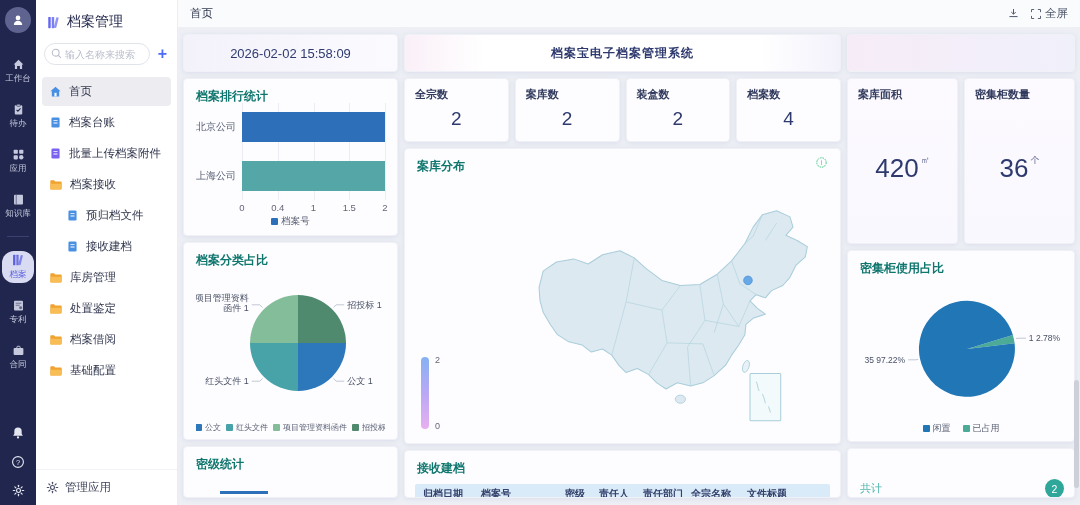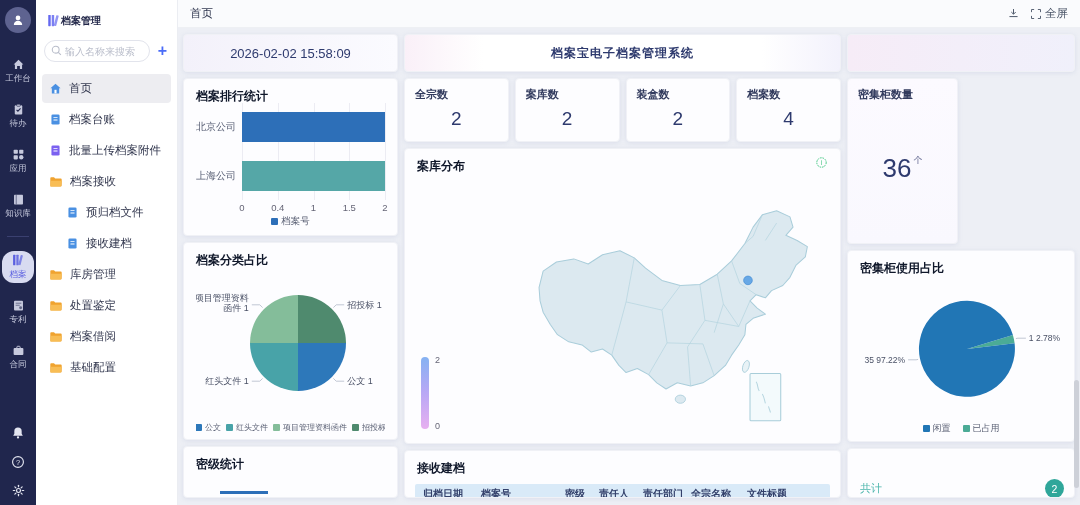--- a/index.html
+++ b/index.html
@@ -13,21 +13,21 @@
   .rail-nav { display:flex; flex-direction:column; align-items:center; width:100%; }
   .rail-item { display:flex; flex-direction:column; align-items:center; color:#c6c9dd; margin:7px 0; cursor:pointer; width:32px; padding:2px 0; }
   .rail-item .lbl { font-size:8.5px; margin-top:2px; white-space:nowrap; }
   .rail-item.active { background:#d8dbf1; border-radius:12px; color:#5a5fe0; }
   .rail-divider { width:22px; height:1px; background:#3a4070; margin:7px 0; }
   .rail-bottom { margin-top:auto; display:flex; flex-direction:column; align-items:center; gap:15px; color:#e3e5f0; padding-bottom:2px; }
   .rail-bottom .ic { cursor:pointer; }
 
   
   .sidebar { width:142px; background:#fff; flex-shrink:0; display:flex; flex-direction:column; border-right:1px solid #ebedf2; }
-  .sb-head { display:flex; align-items:center; padding:13px 10px 12px; font-size:10px; font-weight:bold; color:#23284a; }
+  .sb-head { display:flex; align-items:center; gap:6px; padding:13px 10px 12px; font-size:14px; font-weight:normal; color:#23284a; }
   .sb-search { display:flex; align-items:center; gap:6px; padding:0 8px 10px; }
   .search-box { position:relative; flex:1; min-width:0; }
   .search-box .search-ic { position:absolute; left:6px; top:4px; }
   .search-box input { width:100%; height:22px; border:1px solid #e2e4ec; border-radius:11px; padding:0 6px 0 20px; font-size:10px; color:#667; outline:none; font-family:"Liberation Sans",sans-serif; }
   .search-box input::placeholder { color:#b9bdca; }
   .sb-plus { color:#4a6cf8; font-size:16px; font-weight:bold; cursor:pointer; padding:0 2px; }
   .menu { flex:1; overflow:hidden; padding:0 6px; }
   .menu-item { display:flex; align-items:center; gap:7px; height:29px; padding:0 7px; font-size:11.5px; color:#33384f; border-radius:4px; cursor:pointer; margin:2px 0; white-space:nowrap; }
   .menu-item.active { background:#ededf1; }
   .menu-item.indent { padding-left:24px; }
@@ -41,21 +41,21 @@
   .topbar-right { margin-left:auto; display:flex; align-items:center; gap:10px; color:#4a5568; }
   .fs-group { display:inline-flex; align-items:center; gap:3px; cursor:pointer; font-size:11.5px; }
   .topbar-right .ic { cursor:pointer; }
 
   .dash { flex:1; padding:6px 5px 0; display:flex; gap:6px; overflow:hidden; }
   .col { display:flex; flex-direction:column; gap:6px; }
   .col1 { width:215px; flex-shrink:0; }
   .col2 { width:437px; flex-shrink:0; }
   .col3 { flex:1; min-width:0; }
   .card { background:#fdfdff; border-radius:4px; border:1px solid #f0f1f6; box-shadow:0 1px 4px rgba(170,180,210,.28); position:relative; }
-  .card-title { font-size:12px; font-weight:bold; color:#0f172a; padding:9px 12px 0; }
+  .card-title { font-size:12px; font-weight:bold; color:#0f766e; padding:9px 12px 0; }
 
   .clock-card { height:38px; display:flex; align-items:center; justify-content:center; font-size:13px; color:#2e3a6e; background:linear-gradient(90deg,#f3f1fa,#fbfbff); }
   .title-card { height:38px; display:flex; align-items:center; justify-content:center; font-size:12px; font-weight:600; color:#2e3a6e; background:linear-gradient(90deg,#faf0f8,#ffffff 18%,#ffffff 82%,#f3f2fc); letter-spacing:1px; }
   .empty-card { height:38px; background:linear-gradient(90deg,#f6ecf7,#f0f0fb); }
 
   .bar-card { height:158px; }
   .pie-card { height:198px; }
   .sec-card { height:52px; overflow:hidden; }
   .sec-line { position:absolute; left:36px; bottom:3px; width:48px; height:3px; background:#2d6fb8; }
 
@@ -335,20 +335,38 @@
       <div class="menu-item">
         <span class="ic">
           <svg viewBox="0 0 16 16" width="14" height="14">
             <path d="M1.5 3.5c0-.6.4-1 1-1h3.2l1.4 1.6h6.4c.6 0 1 .4 1 1v7c0 .6-.4 1-1 1h-11c-.6 0-1-.4-1-1z" fill="#f0a32f"></path>
             <path d="M2.2 6.5h12.6l-1.5 6.6H1.5z" fill="#f8bd55"></path>
           </svg>
         </span>
         <span>基础配置</span>
       </div>
     </nav>
+  <div class="sb-foot">
+    <span class="ic">
+        <svg viewBox="0 0 16 16" width="13" height="13">
+          <circle cx="8" cy="8" r="2.4" fill="none" stroke="currentColor" stroke-width="1.4"></circle>
+          <g stroke="currentColor" stroke-width="1.5" stroke-linecap="round">
+            <line x1="8" y1="1.6" x2="8" y2="3.4"></line>
+            <line x1="8" y1="12.6" x2="8" y2="14.4"></line>
+            <line x1="1.6" y1="8" x2="3.4" y2="8"></line>
+            <line x1="12.6" y1="8" x2="14.4" y2="8"></line>
+            <line x1="3.5" y1="3.5" x2="4.8" y2="4.8"></line>
+            <line x1="11.2" y1="11.2" x2="12.5" y2="12.5"></line>
+            <line x1="3.5" y1="12.5" x2="4.8" y2="11.2"></line>
+            <line x1="11.2" y1="4.8" x2="12.5" y2="3.5"></line>
+          </g>
+        </svg>
+      </span>
+    <span>管理应用</span>
+  </div>
 </aside>
 
 <div class="main">
   <div class="topbar">
     <span class="crumb">首页</span>
     <div class="topbar-right">
       <span class="ic">
           <svg viewBox="0 0 16 16" width="13" height="13">
             <path d="M8 2.5v6 M5.3 6.2 8 8.9l2.7-2.7 M3 11.8h10" stroke="#4a5568" stroke-width="1.2" fill="none"></path>
           </svg>
@@ -508,20 +526,27 @@
             <div class="th" style="width: 56px;">全宗名称</div>
             <div class="th" style="flex: 1 1 0%;">文件标题</div>
           </div>
       </div>
     </div>
 
     <div class="col col3">
       <div class="card empty-card"></div>
       <div class="rpair">
           <div class="card rstat-card">
+            <div class="stat-label">案库面积</div>
+            <div class="rstat-value">
+              <span>420</span>
+              <span class="rstat-unit">㎡</span>
+            </div>
+          </div>
+          <div class="card rstat-card">
             <div class="stat-label">密集柜数量</div>
             <div class="rstat-value">
               <span>36</span>
               <span class="rstat-unit">个</span>
             </div>
           </div>
         </div>
       <div class="card pie-card2">
         <div class="card-title">密集柜使用占比</div>
         <div class="pie-wrap" id="pie2">

